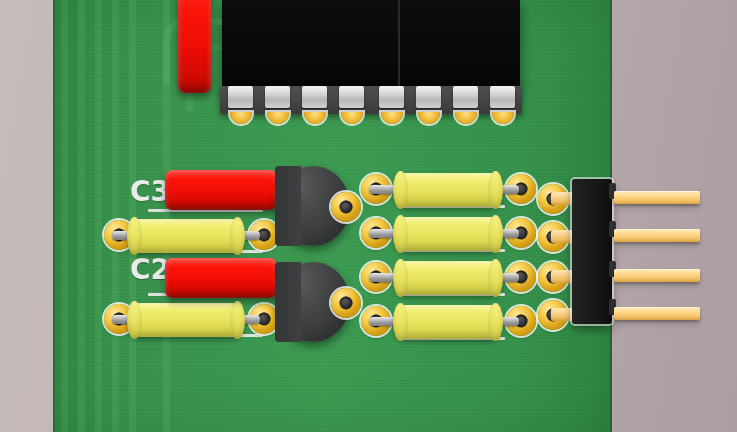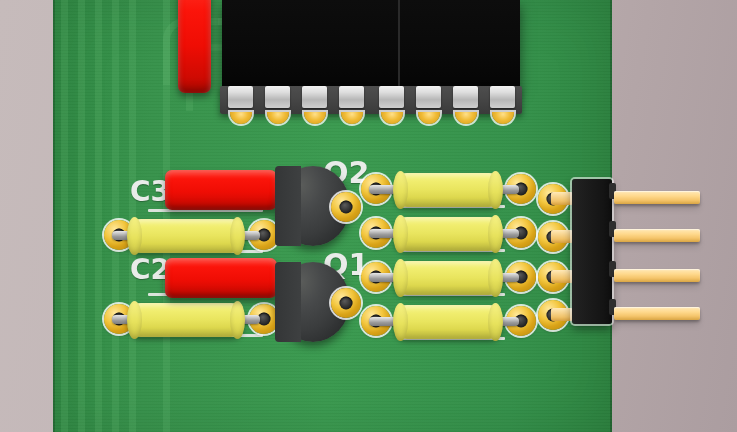--- a/index.html
+++ b/index.html
@@ -209,22 +209,20 @@
   <div class="ic-solder" style="left:267px;top:112px;"></div>
   <div class="ic-solder" style="left:304px;top:112px;"></div>
   <div class="ic-solder" style="left:341px;top:112px;"></div>
   <div class="ic-solder" style="left:381px;top:112px;"></div>
   <div class="ic-solder" style="left:418px;top:112px;"></div>
   <div class="ic-solder" style="left:455px;top:112px;"></div>
   <div class="ic-solder" style="left:492px;top:112px;"></div>
 
   <div class="silk-text" style="left:130px;top:178px;font-size:28px;">C3</div>
   <div class="silk-text" style="left:130px;top:256px;font-size:28px;">C2</div>
-  <div class="silk-text" style="left:323px;top:158px;font-size:30px;">Q2</div>
-  <div class="silk-text" style="left:323px;top:250px;font-size:30px;">Q1</div>
 
   <div class="redcap" style="left:178px;top:-12px;width:33px;height:105px;"></div>
 
   <div class="pad" style="left:104px;top:220px;">
       <span class="hole"></span>
     </div>
   <div class="pad" style="left:249px;top:220px;">
       <span class="hole"></span>
     </div>
   <div class="lead" style="left:112px;top:231px;width:30px;"></div>

